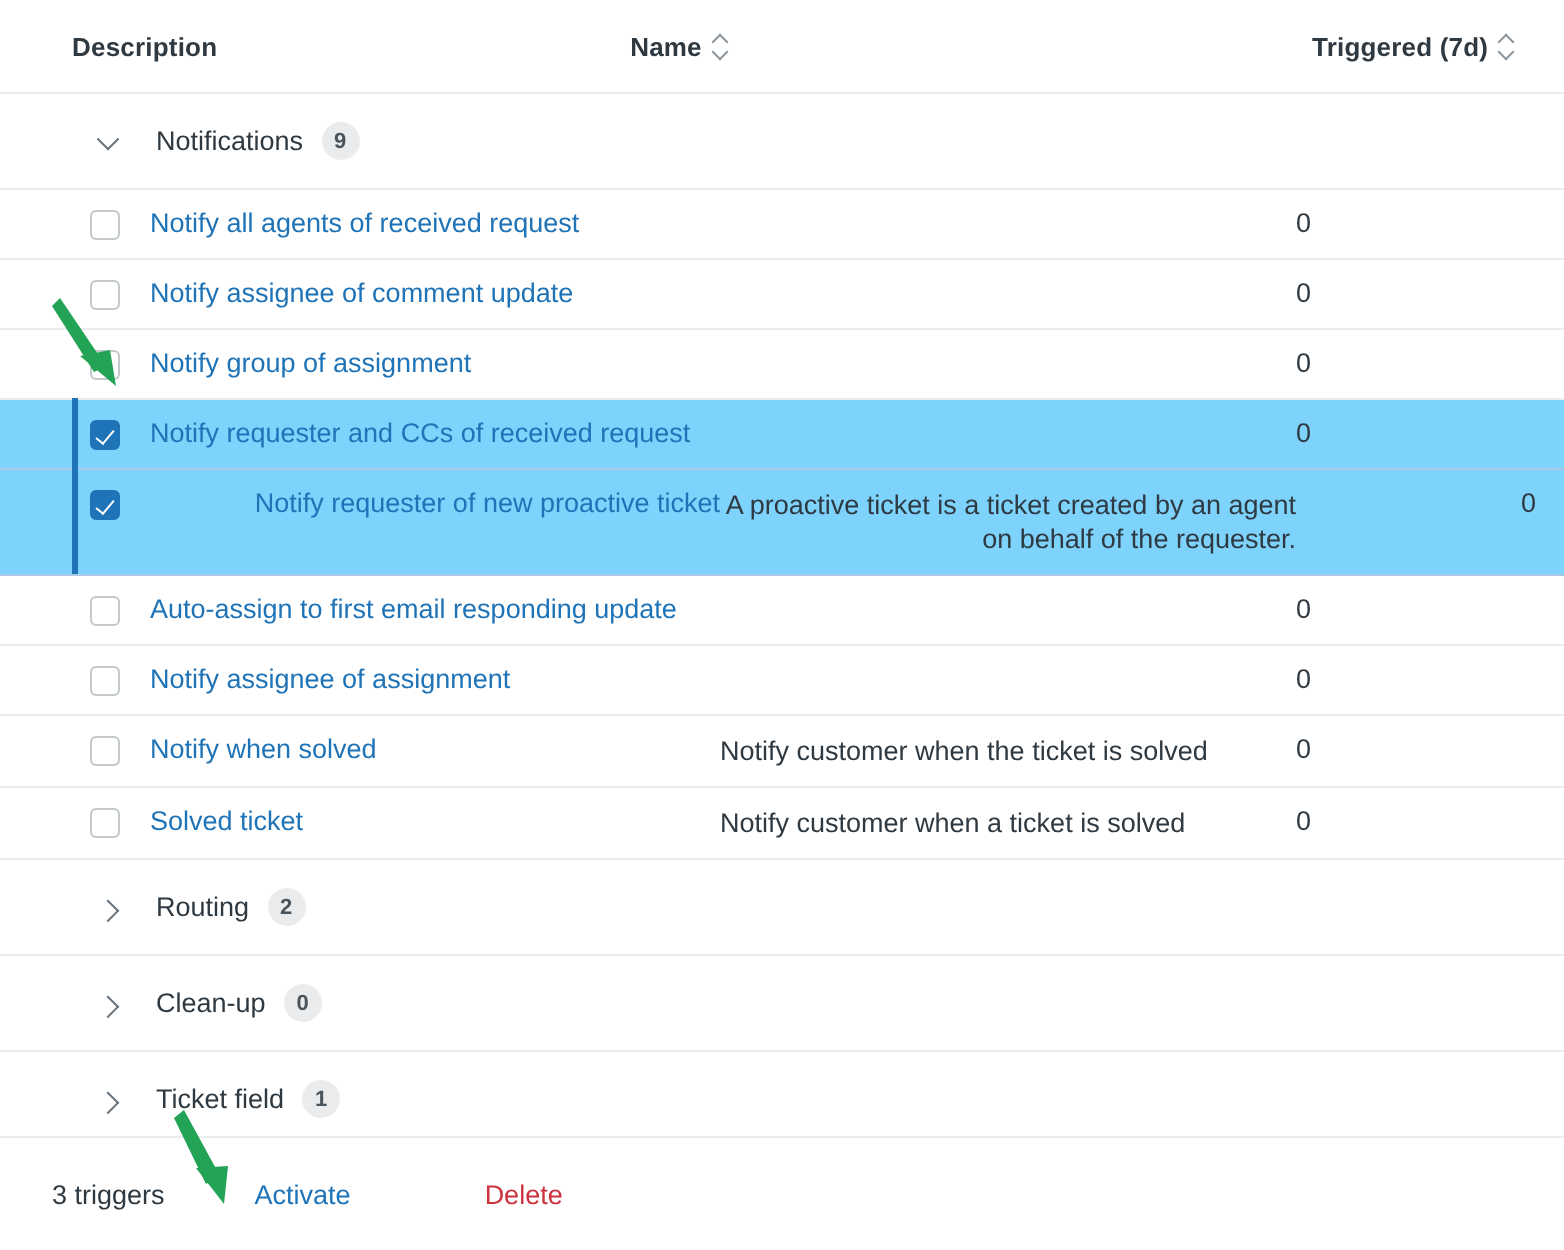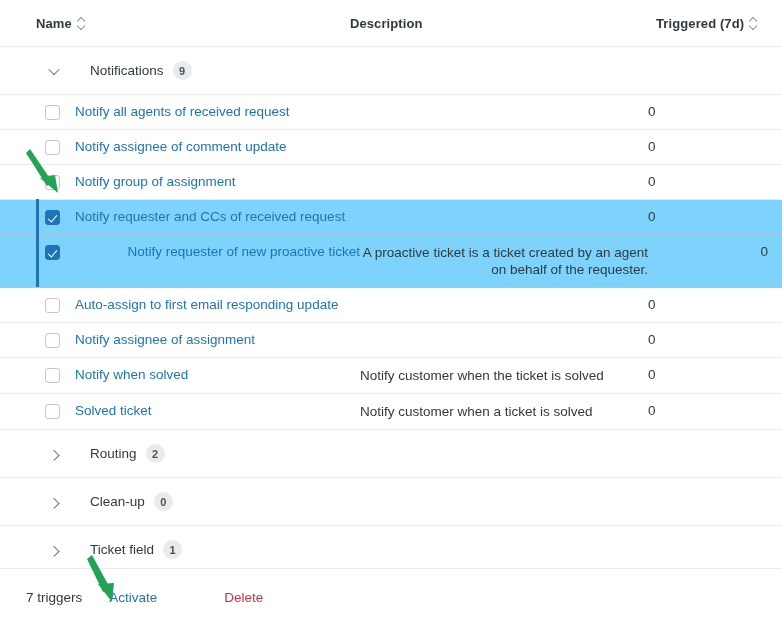--- a/index.html
+++ b/index.html
@@ -122,21 +122,21 @@
     height: 7px;
     border-right: 1.4px solid #68737d;
     border-bottom: 1.4px solid #68737d;
   }
   .chev.down i  { transform: rotate(45deg) translate(-1px,-1px); }
   .chev.right i { transform: rotate(-45deg) translate(-1px,1px); }
 
   .group-label {
     font-size: 13.5px;
     color: #2f3941;
-    margin-left: 14px;
+    margin-left: 2px;
   }
   .count-pill {
     display: inline-flex;
     align-items: center;
     justify-content: center;
     min-width: 19px;
     height: 19px;
     padding: 0 5px;
     margin-left: 9px;
     box-sizing: border-box;
@@ -222,43 +222,43 @@
     padding-left: 26px;
     box-sizing: border-box;
     background: #fff;
   }
   .footer-count {
     font-size: 13.5px;
     color: #2f3941;
   }
   .footer-action {
     font-size: 13.5px;
-    margin-left: 27px;
+    margin-left: 45px;
     cursor: pointer;
   }
   .footer-action.activate { color: #1f73b7; }
   .footer-action.delete   { color: #cc3340; margin-left: 67px; }
 
   
   .arrow { position: absolute; pointer-events: none; }
   #arrow-checkbox { left: 20px; top: 145px; }
   #arrow-activate { left: 85px; top: 552px; }
 </style>
 </head>
 <body>
 
 <div class="table-wrap">
 
   <div class="thead">
+    <div class="th th-desc">
+      <span>Description</span>
+    </div>
     <div class="th th-name">
       <span>Name</span>
       <span class="sort-icon"></span>
-    </div>
-    <div class="th th-desc">
-      <span>Description</span>
     </div>
     <div class="th th-triggered">
       <span>Triggered (7d)</span>
       <span class="sort-icon"></span>
     </div>
   </div>
 
   <div class="row group">
     <div class="chev down">
         <i></i>
@@ -369,21 +369,21 @@
         <i></i>
       </div>
     <span class="group-label">Ticket field</span>
     <span class="count-pill">1</span>
   </div>
 
   <div class="table-end"></div>
 </div>
 
 <div class="footer">
-  <span class="footer-count">7 triggers</span>
+  <span class="footer-count">3 triggers</span>
   <span class="footer-action activate">Activate</span>
   <span class="footer-action delete">Delete</span>
 </div>
 
 <svg class="arrow" id="arrow-checkbox" width="60" height="60" viewBox="0 0 60 60">
   <g fill="#22a356">
     <path d="M10 4 L33 38 L27 41 L6 8 Z"></path>
     <path d="M38 48 L20 33 L35 30 Z"></path>
   </g>
 </svg>

